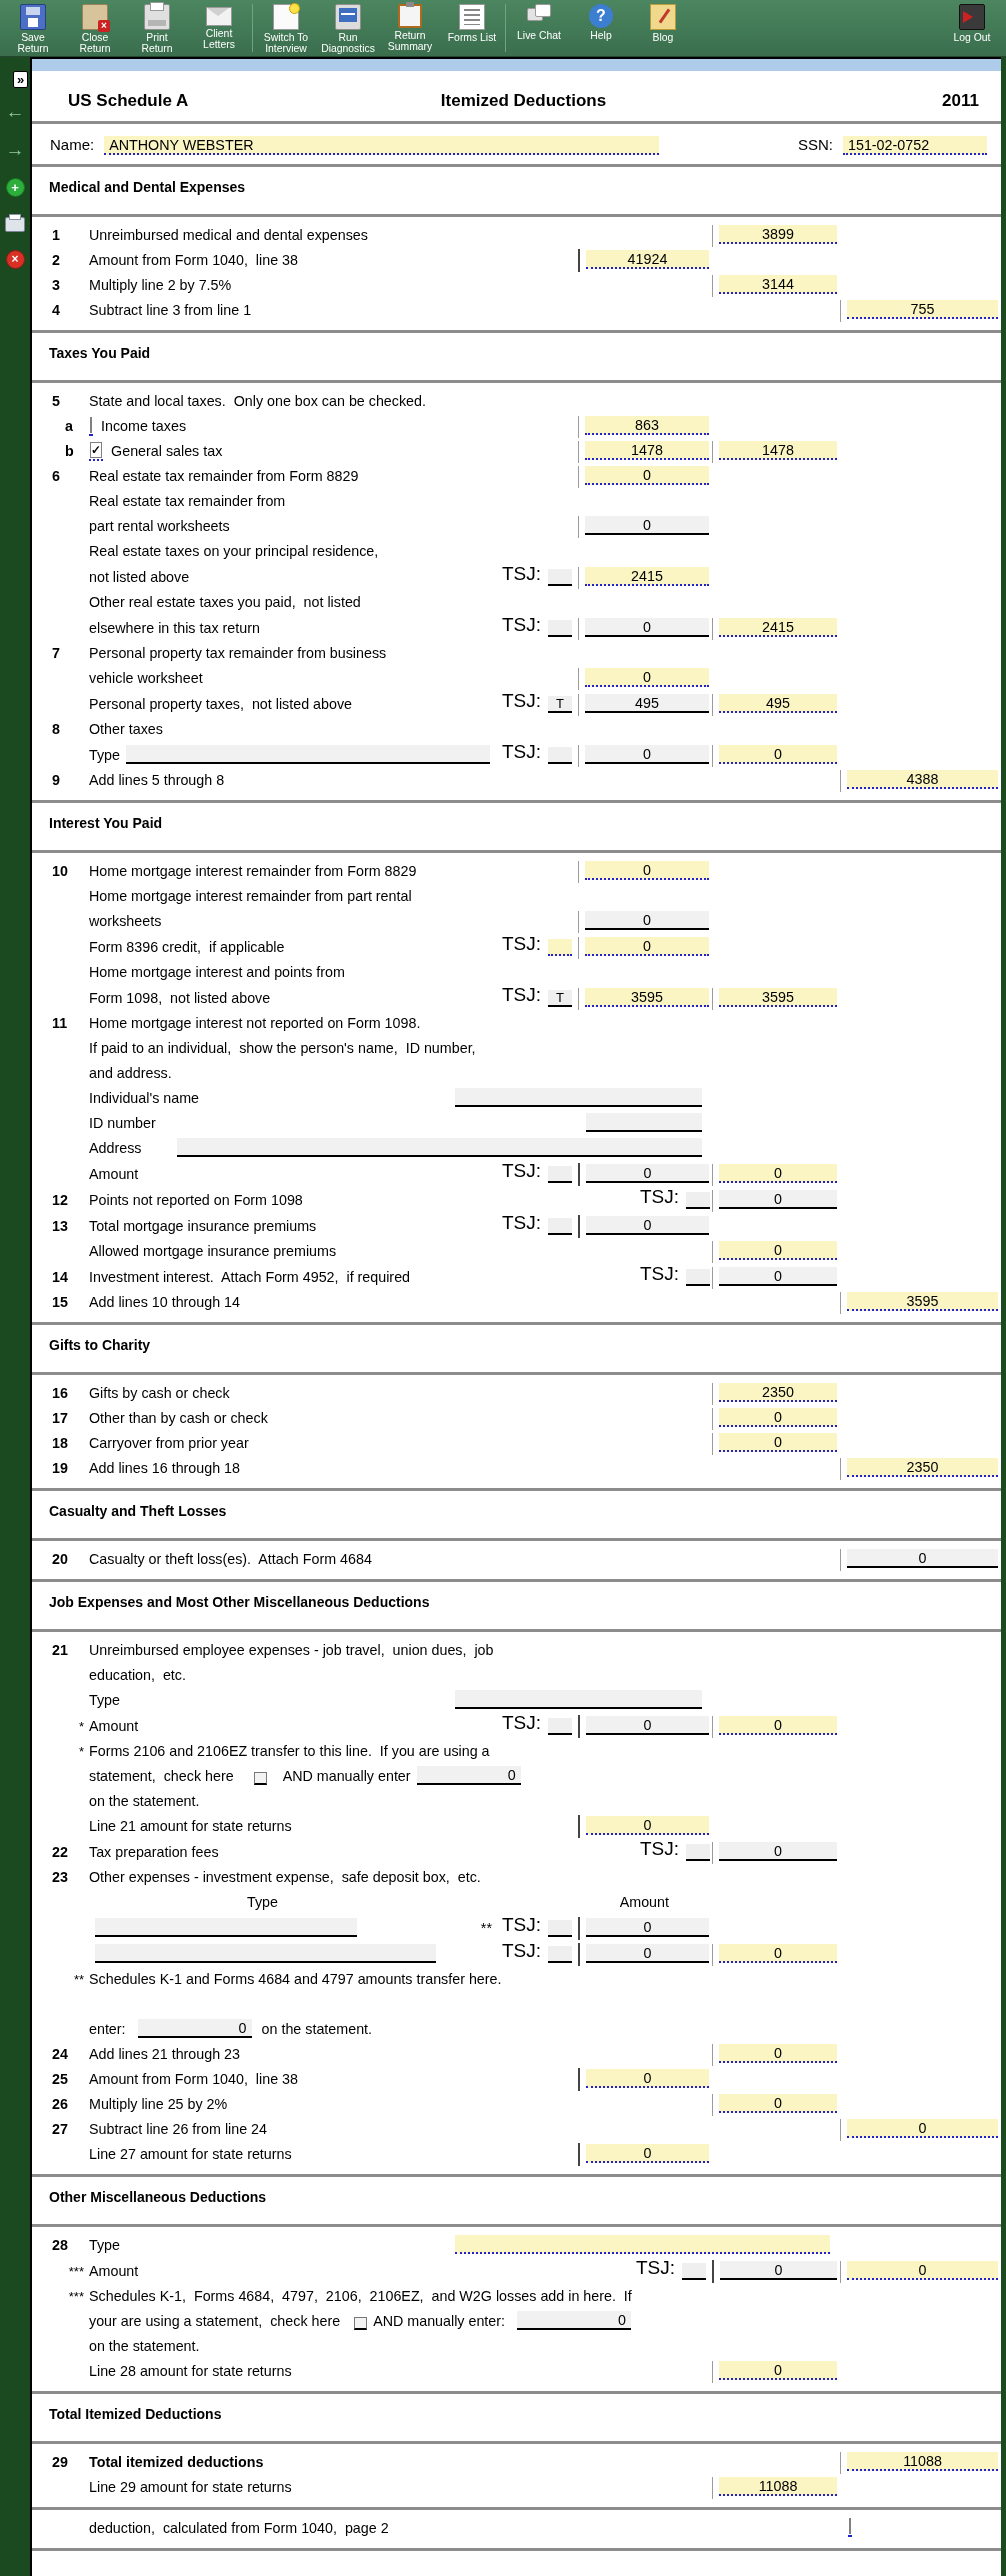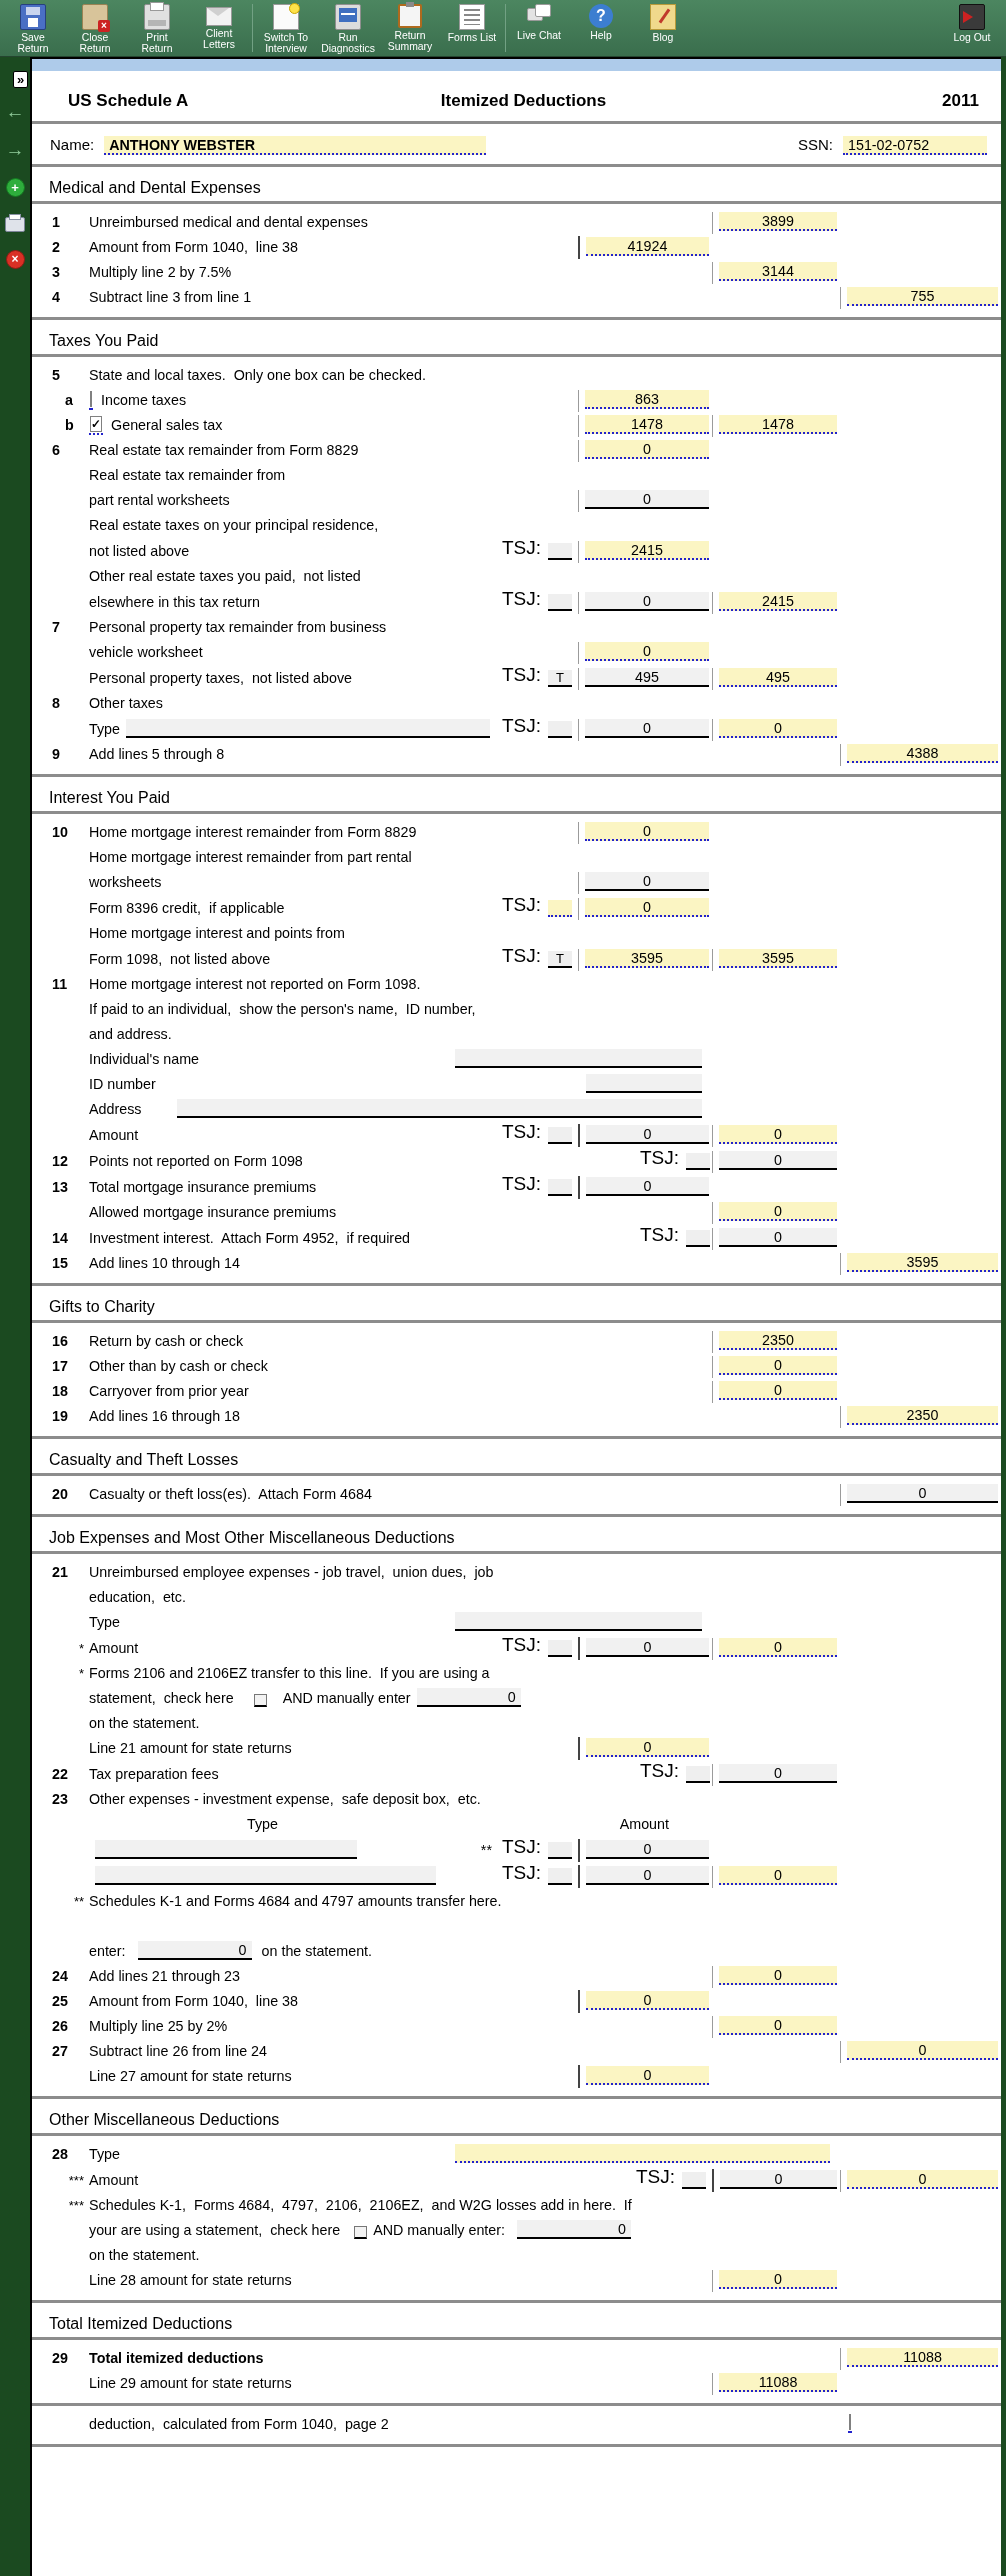--- a/index.html
+++ b/index.html
@@ -69,25 +69,25 @@
   .blueband{height:12px;background:#aecbea;}
   .fhead{display:grid;grid-template-columns:1fr auto 1fr;align-items:baseline;
     padding:20px 22px 10px 36px;font-weight:bold;font-size:17px;}
   .fhead .right{text-align:right;}
   .rule{height:3px;background:#8c8c8c;}
   .namerow{display:flex;align-items:flex-end;padding:12px 14px 9px 18px;font-size:15px;}
   .nlabel{padding:0 10px 2px 0;}
   .fld{height:19px;line-height:19px;font-size:14.3px;box-sizing:border-box;padding:0 5px;}
   .y{background:#fbf5c3;border-bottom:2px dotted #2222cc;}
   .g{background:#f1f1f1;border-bottom:2px solid #000;}
-  .namefld{width:382px;font-weight:bold;}
+  .namefld{width:555px;}
   .ssnfld{width:144px;}
   .ssnlabel{margin-left:auto;padding:0 10px 2px 0;}
 
-  .sectitle{font-weight:normal;font-size:16px;padding:12px 0 4px 17px;}
+  .sectitle{font-weight:bold;font-size:14px;padding:12px 0 19px 17px;}
   .rows{padding:5px 0 8px;}
   .frow{display:flex;align-items:flex-end;min-height:25px;}
   .ncell{width:57px;flex:none;font-weight:bold;font-size:14.3px;box-sizing:border-box;
     padding:0 0 4px 20px;}
   .ncell.sub{padding-left:33px;}
   .dcell{flex:1;display:flex;align-items:flex-end;position:relative;padding:0 4px 0 0;min-width:0;}
   .dt{font-size:14.3px;padding-bottom:4px;white-space:pre;}
   .dt.b{font-weight:bold;}
   .grow{flex:1;}
   .acell{flex:none;display:flex;align-items:flex-end;box-sizing:border-box;}
@@ -682,21 +682,21 @@
               </div>
             </div>
           </div>
           <div class="rule"></div>
           <div class="sectitle">Gifts to Charity</div>
           <div class="rule"></div>
           <div class="rows">
             <div class="frow">
               <div class="ncell">16</div>
               <div class="dcell">
-                <span class="dt">Return by cash or check</span>
+                <span class="dt">Gifts by cash or check</span>
               </div>
               <div class="acell a1"></div>
               <div class="acell a2 bl">
                 <div class="fld y">2350</div>
               </div>
               <div class="acell a3 bl"></div>
             </div>
             <div class="frow">
               <div class="ncell">17</div>
               <div class="dcell">

